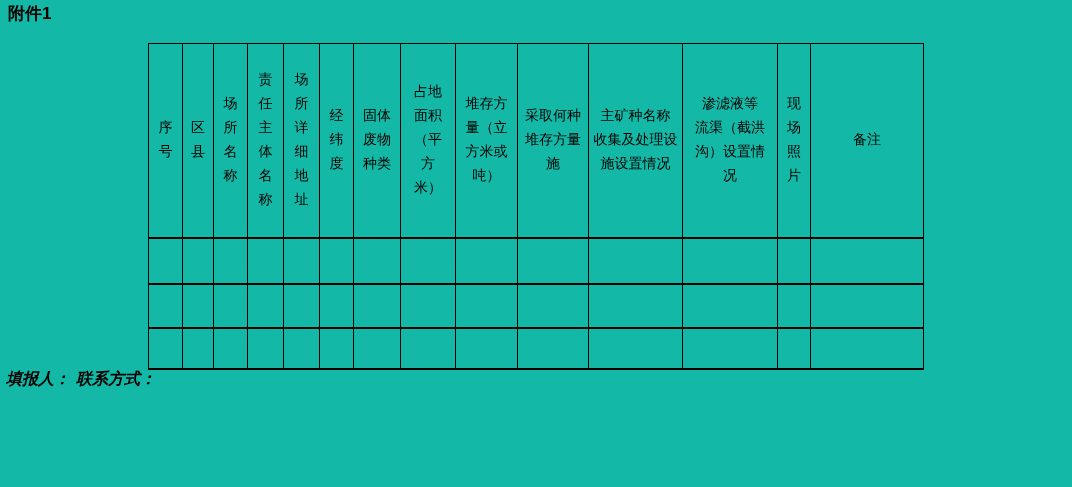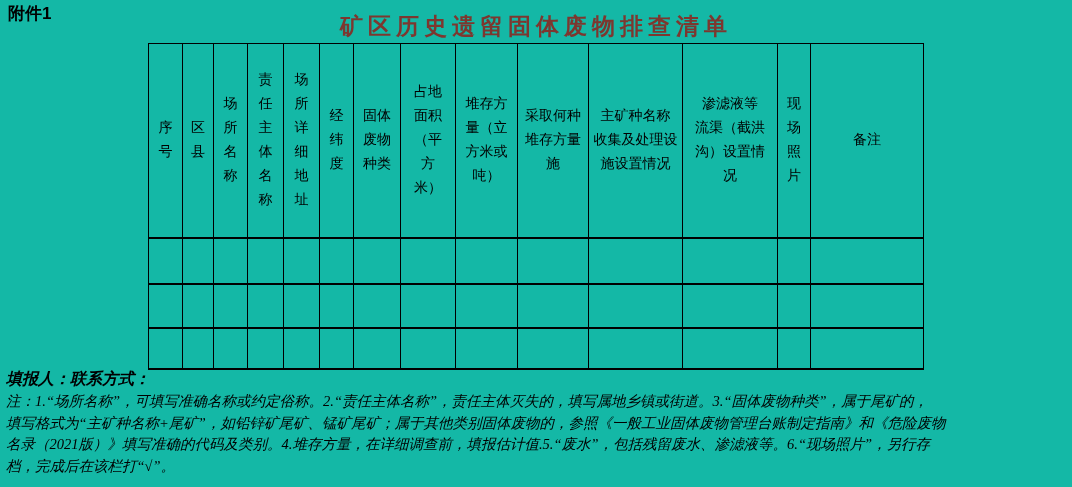--- a/index.html
+++ b/index.html
@@ -73,38 +73,37 @@
     top: 369px;
     width: 1062px;
   }
   .filler-line {
     font-size: 16px;
     font-weight: bold;
     font-style: italic;
     line-height: 19px;
     color: #000000;
   }
-  .filler-line .contact { margin-left: 0; }
+  .filler-line .contact { margin-left: 6px; }
   .notes-text {
     margin-top: 3px;
     font-size: 14.5px;
     font-style: italic;
     line-height: 21.5px;
     white-space: pre-line;
     color: #000000;
   }
 </style>
 </head>
 <body>
 
 <div class="page">
 
   <div class="attachment-label">附件1</div>
 
-  <div class="page-title">矿区历史遗留固体废物排查清单</div>
 
   <table class="inspection-table">
     <colgroup>
       <col style="width:34px">
         <col style="width:31px">
         <col style="width:34px">
         <col style="width:36px">
       <col style="width:36px">
         <col style="width:34px">
         <col style="width:47px">
@@ -219,19 +218,15 @@
           <td></td>
           <td></td>
       </tr>
     </tbody>
   </table>
 
   <div class="footer-block">
     <div class="filler-line">
       <span>填报人：</span><span class="contact">联系方式：</span>
     </div>
-    <div class="notes-text">注：1.“场所名称”，可填写准确名称或约定俗称。2.“责任主体名称”，责任主体灭失的，填写属地乡镇或街道。3.“固体废物种类”，属于尾矿的，
-填写格式为“主矿种名称+尾矿”，如铅锌矿尾矿、锰矿尾矿；属于其他类别固体废物的，参照《一般工业固体废物管理台账制定指南》和《危险废物
-名录（2021版）》填写准确的代码及类别。4.堆存方量，在详细调查前，填报估计值.5.“废水”，包括残留废水、渗滤液等。6.“现场照片”，另行存
-档，完成后在该栏打“√”。</div>
   </div>
 
 </div>
 
 </body></html>

